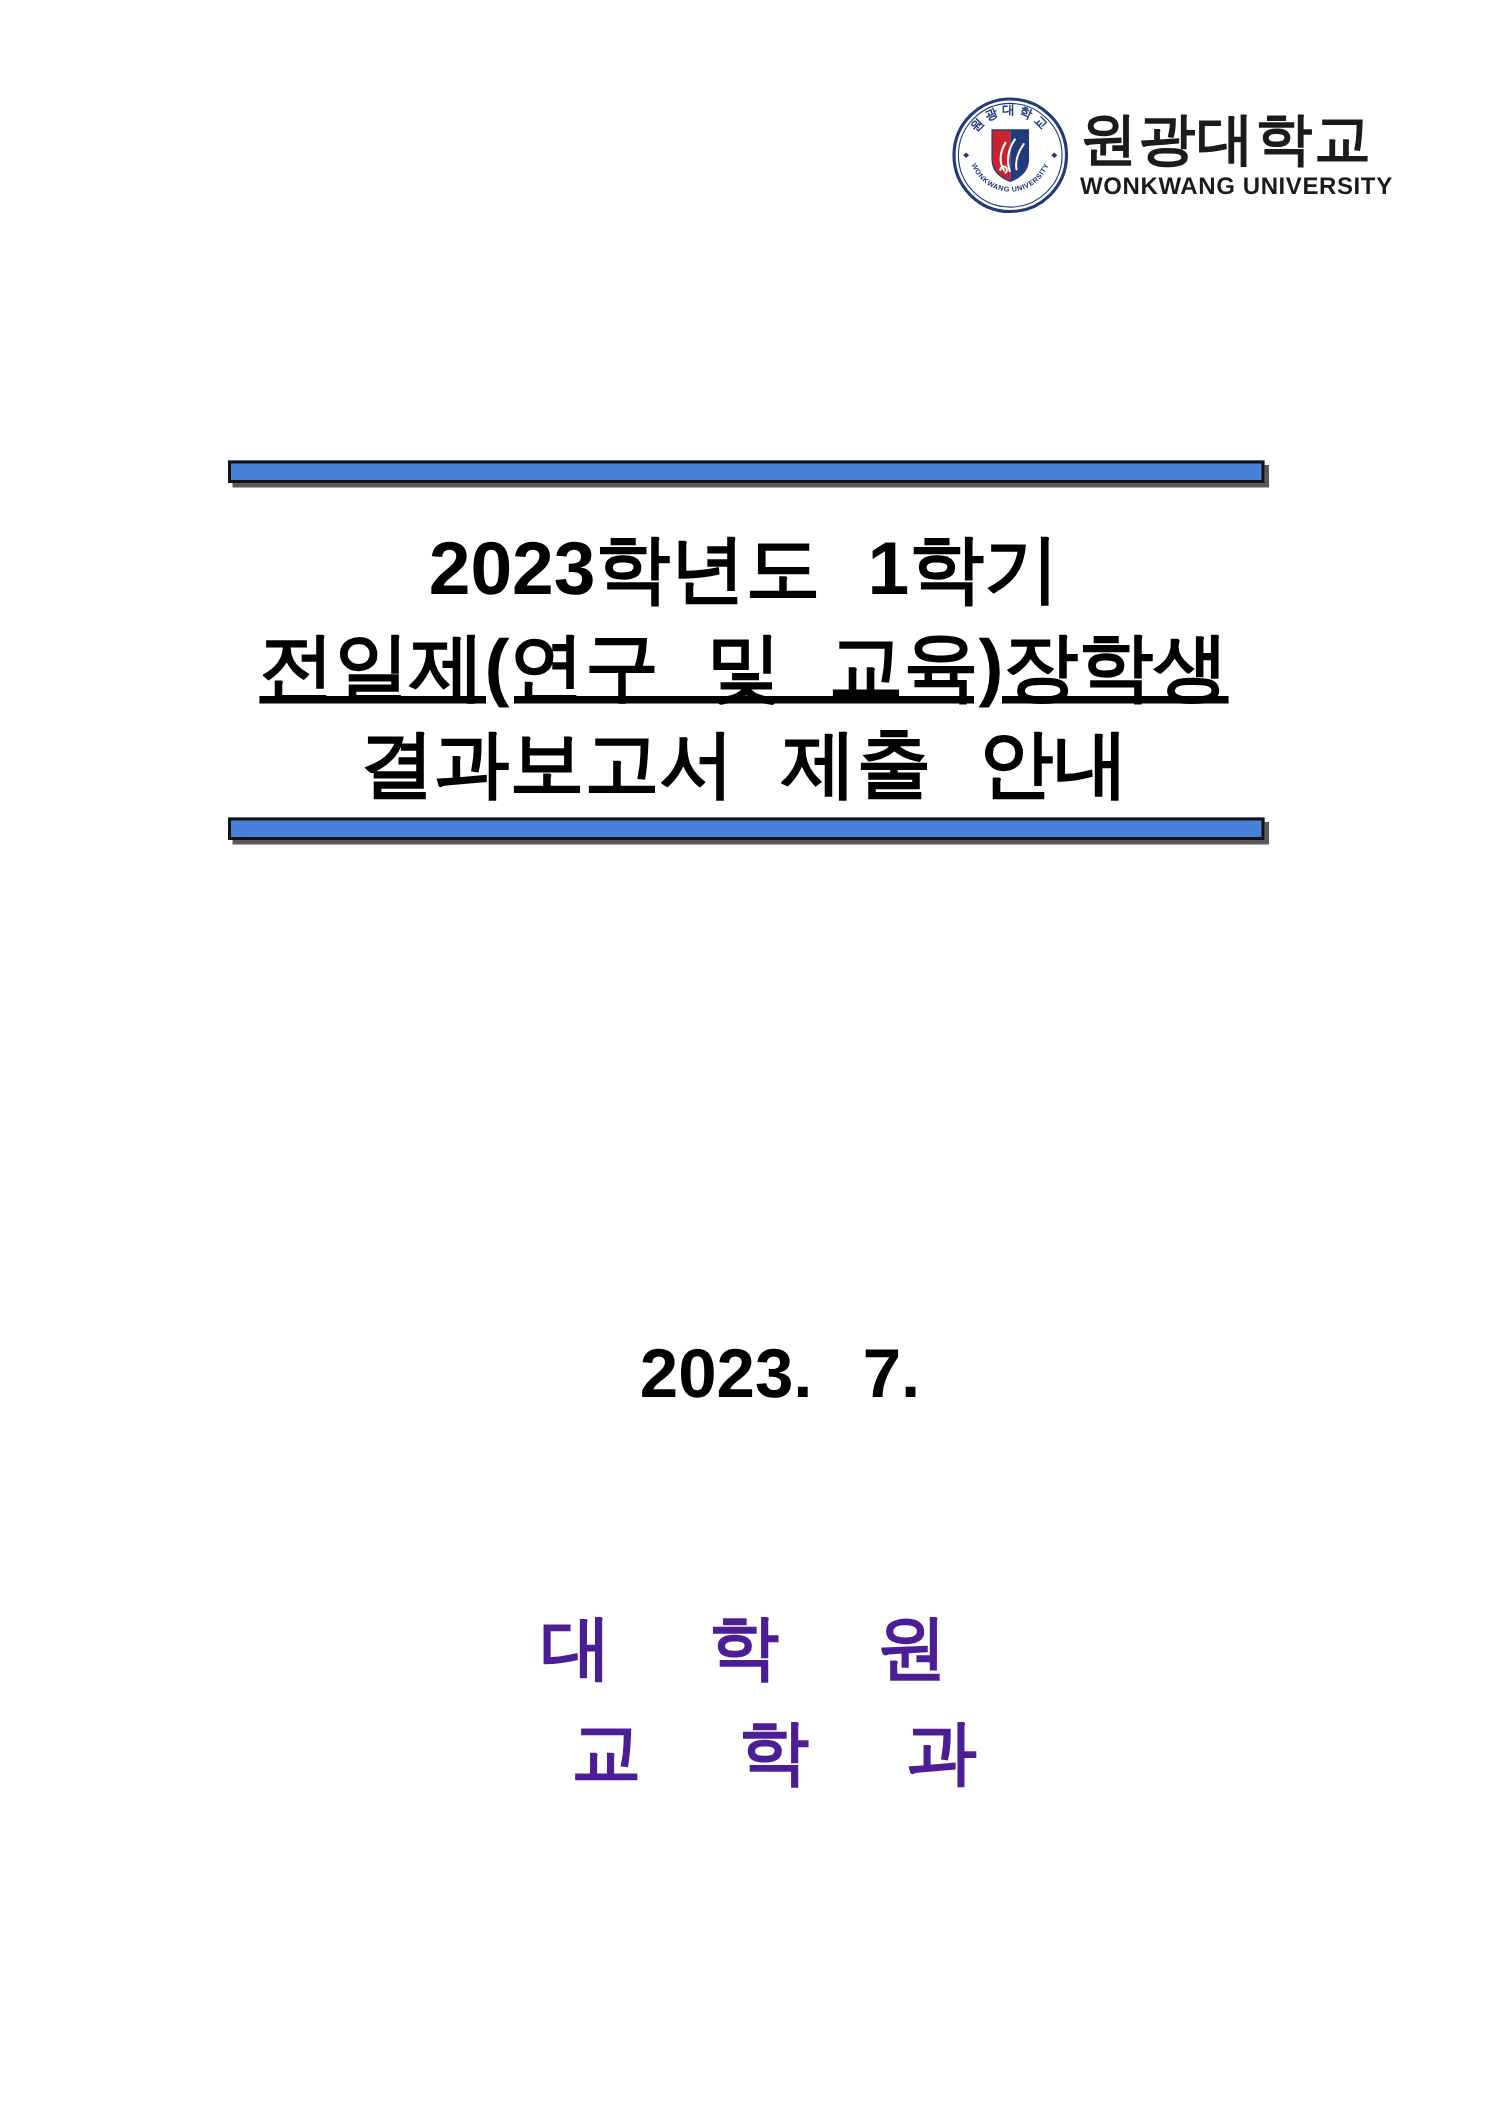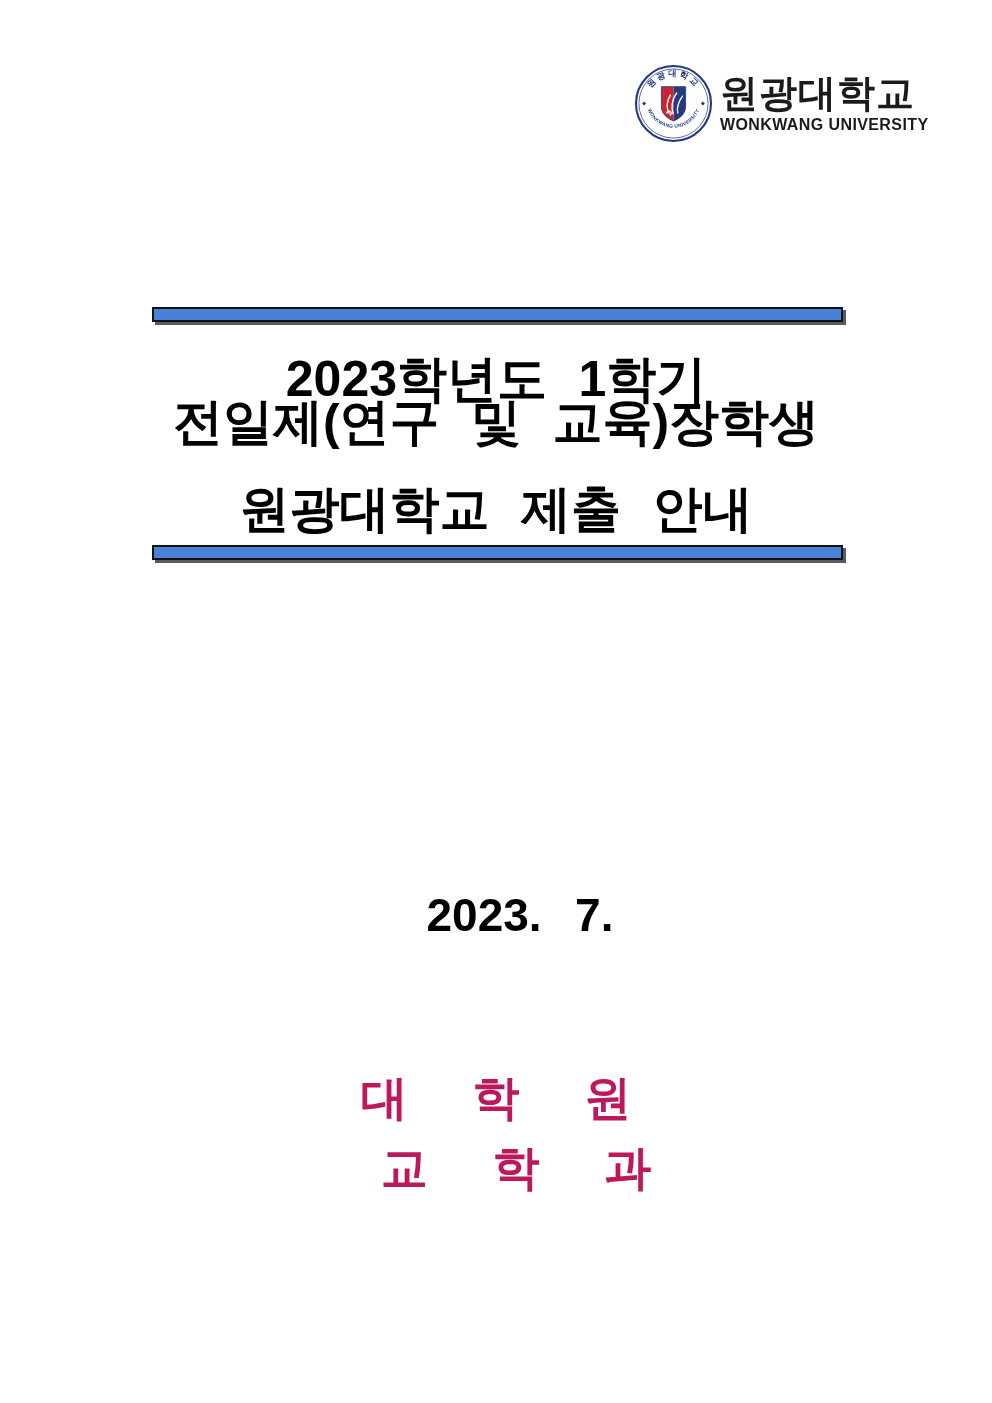--- a/index.html
+++ b/index.html
@@ -63,21 +63,21 @@
     text-align: center;
     font-weight: 800;
     font-size: 50px;
     line-height: 62px;
     letter-spacing: 0px;
     word-spacing: 0.35em;
     color: #000000;
     white-space: nowrap;
   }
   .title-1 { top: 348px; }
-  .title-2 { top: 391px; }
+  .title-2 { top: 413px; text-decoration: underline; }
   .title-3 { top: 478px; }
 
   
   .doc-date {
     position: absolute;
     left: 0;
     top: 880px;
     width: 100%;
     text-align: center;
     font-weight: 800;
@@ -91,21 +91,21 @@
   
   .issuer-line {
     position: absolute;
     left: 0;
     width: 100%;
     text-align: center;
     font-weight: 800;
     font-size: 47px;
     line-height: 72px;
     word-spacing: 1.1em;
-    color: #be185d;
+    color: #4c1d95;
     white-space: nowrap;
   }
   .issuer-1 { top: 1062px; }
   .issuer-2 { top: 1132px; margin-left: 20px; }
 </style>
 </head>
 <body>
 
 <div class="page">
 
@@ -138,21 +138,21 @@
     <div class="brand-text">
       <div class="brand-ko">원광대학교</div>
       <div class="brand-en">WONKWANG UNIVERSITY</div>
     </div>
   </div>
 
   <div class="banner-bar bar-top" style="background: rgb(74, 129, 216);"></div>
 
   <div class="title-line title-1">2023학년도 1학기</div>
   <div class="title-line title-2">전일제(연구 및 교육)장학생</div>
-  <div class="title-line title-3">원광대학교 제출 안내</div>
+  <div class="title-line title-3">결과보고서 제출 안내</div>
 
   <div class="banner-bar bar-bottom" style="background: rgb(74, 129, 216);"></div>
 
   <div class="doc-date">2023. 7.</div>
 
   <div class="issuer-line issuer-1">대 학 원</div>
   <div class="issuer-line issuer-2">교 학 과</div>
 
 </div>
 

